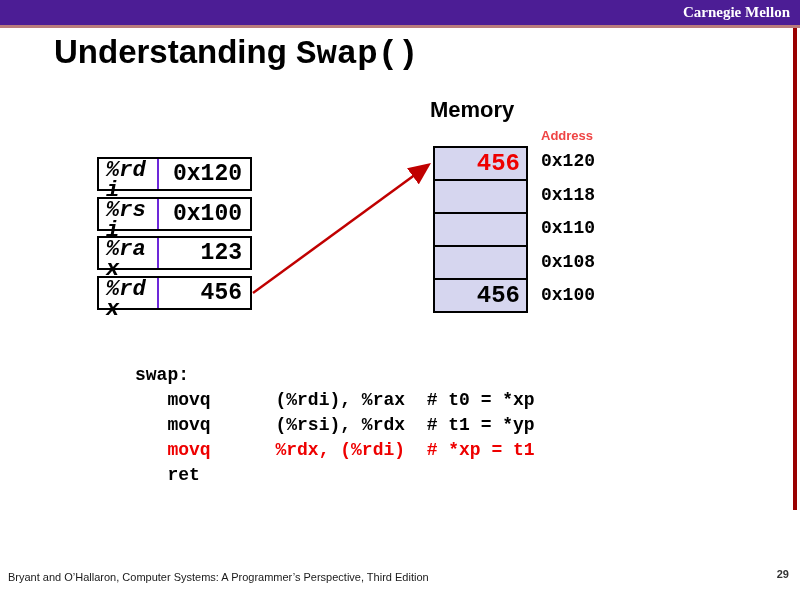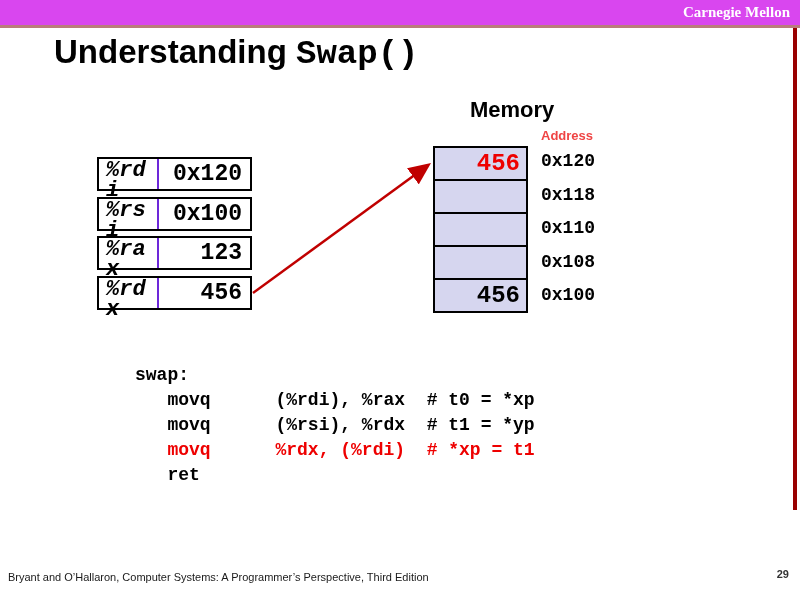--- a/index.html
+++ b/index.html
@@ -3,38 +3,38 @@
 <meta charset="utf-8">
 <style>
   html,body{margin:0;padding:0;background:#fff;}
   .slide{
     position:relative;width:800px;height:600px;background:#ffffff;
     font-family:"Liberation Sans",sans-serif;overflow:hidden;
   }
   
   .banner{
     position:absolute;left:0;top:0;width:800px;height:25px;
-    background:#d946ef;border-bottom:3px solid #b97c7c;
+    background:#4c1d95;border-bottom:3px solid #b97c7c;
     display:flex;align-items:center;justify-content:flex-end;
   }
   .banner-text{
     font-family:"Liberation Serif",serif;font-weight:bold;
     color:#ffffff;font-size:15px;padding-right:10px;letter-spacing:0px;
   }
   .side-bar{
     position:absolute;top:28px;right:3px;width:4px;height:482px;
     background:#990000;
   }
   
   .title{position:absolute;left:54px;top:33px;white-space:nowrap;color:#000;}
   .title .t-sans{font-family:"Liberation Sans",sans-serif;font-weight:bold;font-size:33px;}
   .title .t-mono{font-family:"Liberation Mono","DejaVu Sans Mono",monospace;font-weight:bold;font-size:34px;}
   
   .reg-heading{position:absolute;left:120px;top:114px;font-size:22px;font-weight:bold;color:#000;}
-  .mem-heading{position:absolute;left:430px;top:97px;font-size:22px;font-weight:bold;color:#000;margin-left:40px;}
+  .mem-heading{position:absolute;left:430px;top:97px;font-size:22px;font-weight:bold;color:#000;}
   .addr-heading{position:absolute;left:541px;top:128px;font-size:13px;font-weight:bold;color:#ef4444;}
   
   .reg-row{
     position:absolute;left:97px;width:155px;height:34px;
     border:2px solid #000;background:#fff;box-sizing:border-box;
     display:flex;overflow:visible;
   }
   .reg-name{
     width:60px;box-sizing:border-box;border-right:2px solid #6d28d9;
     font-family:"Liberation Mono","DejaVu Sans Mono",monospace;font-weight:bold;

